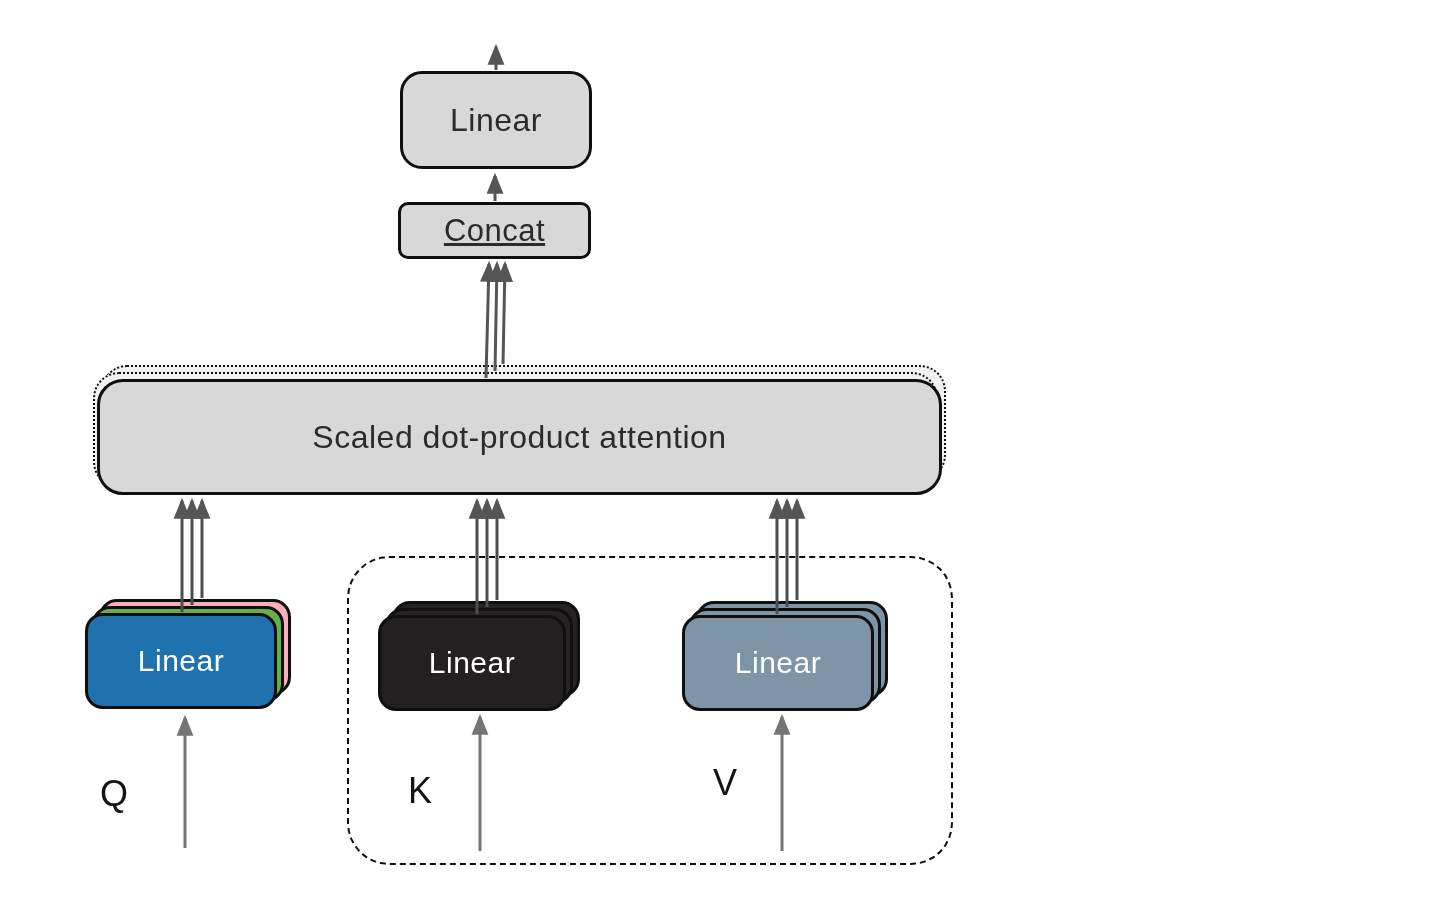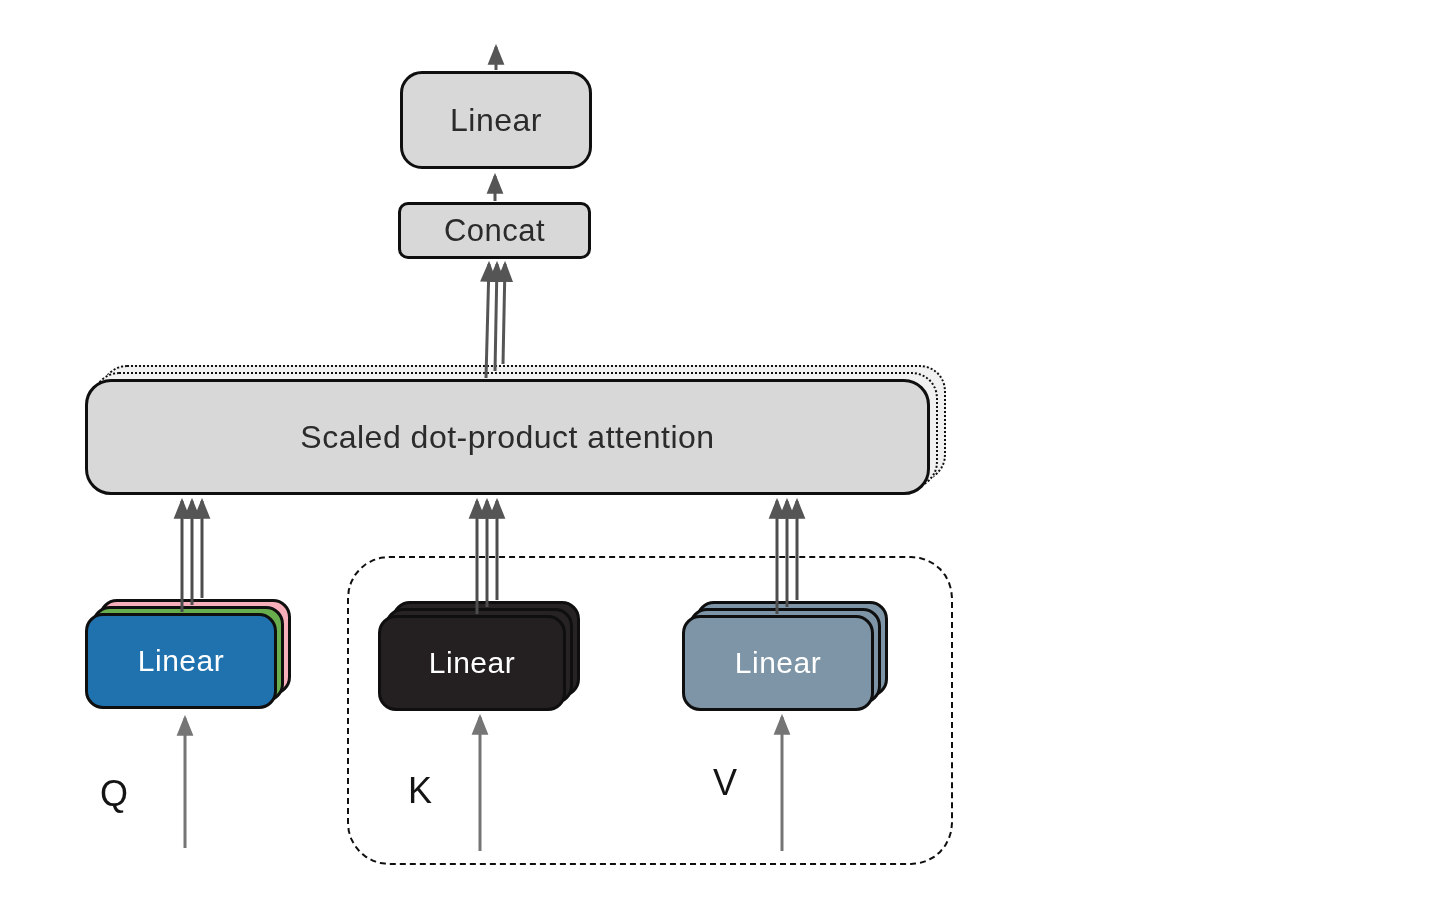--- a/index.html
+++ b/index.html
@@ -10,23 +10,23 @@
   .node{
     position:absolute;display:flex;align-items:center;justify-content:center;
     border:3px solid #0f0f0f;box-sizing:border-box;color:#2b2b2b;
     letter-spacing:0.5px;
   }
   .gray-node{background:#d8d8d8;}
   .node-label{white-space:nowrap;}
   
   .out-linear{left:400px;top:71px;width:192px;height:98px;border-radius:22px;font-size:32px;}
   
-  .concat{left:398px;top:202px;width:193px;height:57px;border-radius:10px;font-size:31px;}
+  .concat{left:398px;top:202px;width:193px;height:57px;border-radius:10px;font-size:31px;text-decoration:underline;}
   
-  .attn{left:85px;top:379px;width:845px;height:116px;border-radius:26px;font-size:32px;}
+  .attn{left:97px;top:379px;width:845px;height:116px;border-radius:26px;font-size:32px;}
   .attn-ghost{
     position:absolute;width:845px;height:116px;border-radius:26px;box-sizing:border-box;
     border:2.5px dotted #111;background:#f1f1f1;
   }
   .attn-ghost.g1{left:93px;top:372px;}
   .attn-ghost.g2{left:101px;top:365px;}
   
   .kv-container{
     position:absolute;left:347px;top:556px;width:606px;height:309px;
     border:2.5px dashed #0f0f0f;border-radius:42px;box-sizing:border-box;background:transparent;

